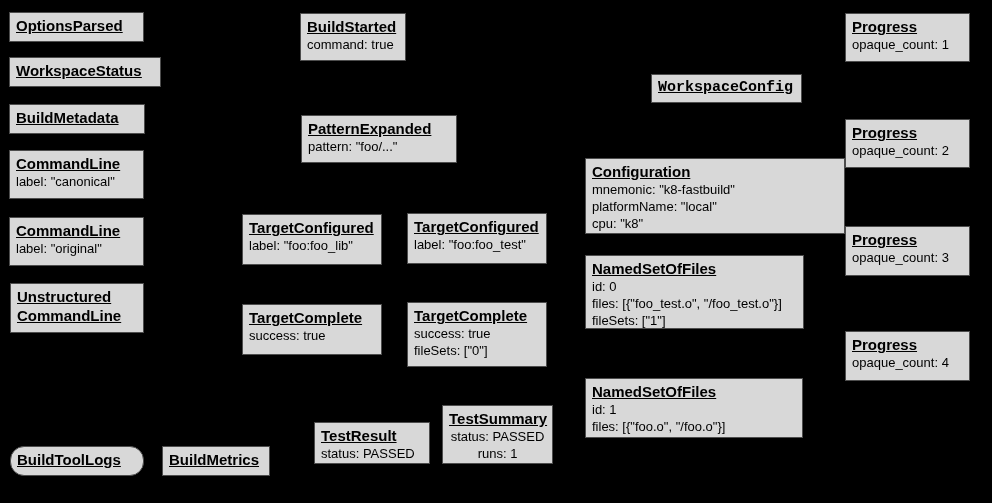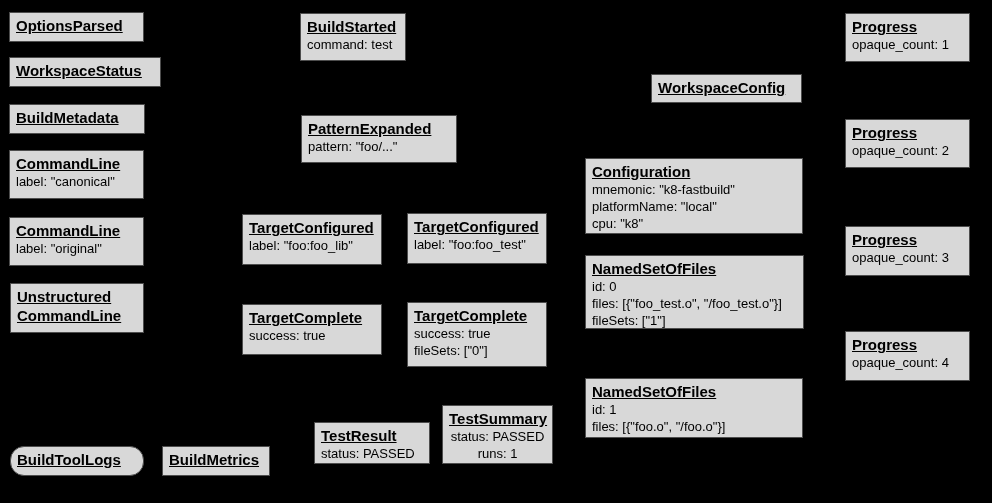--- a/index.html
+++ b/index.html
@@ -72,21 +72,21 @@
   <div class="node" style="left:10px; top:446px; width:134px; height:30px;border-radius:14px;">
     <div class="node-title">BuildToolLogs</div>
   </div>
 
   <div class="node" style="left:162px; top:446px; width:108px; height:30px;">
     <div class="node-title">BuildMetrics</div>
   </div>
 
   <div class="node" style="left:300px; top:13px; width:106px; height:48px;">
     <div class="node-title">BuildStarted</div>
-    <div class="node-body">command: test</div>
+    <div class="node-body">command: true</div>
   </div>
 
   <div class="node" style="left:301px; top:115px; width:156px; height:48px;">
     <div class="node-title">PatternExpanded</div>
     <div class="node-body">pattern: "foo/..."</div>
   </div>
 
   <div class="node" style="left:242px; top:214px; width:140px; height:51px;">
     <div class="node-title">TargetConfigured</div>
     <div class="node-body">label: "foo:foo_lib"</div>
@@ -112,25 +112,25 @@
     <div class="node-title">TestResult</div>
     <div class="node-body">status: PASSED</div>
   </div>
 
   <div class="node" style="left:442px; top:405px; width:111px; height:59px;text-align:center;">
     <div class="node-title">TestSummary</div>
     <div class="node-body">status: PASSED
 runs: 1</div>
   </div>
 
-  <div class="node" style="left:651px; top:74px; width:151px; height:29px;">
+  <div class="node" style="left:651px; top:74px; width:151px; height:29px;font-family:Liberation Mono, monospace;">
     <div class="node-title">WorkspaceConfig</div>
   </div>
 
-  <div class="node" style="left:585px; top:158px; width:218px; height:76px;">
+  <div class="node" style="left:585px; top:158px; width:260px; height:76px;">
     <div class="node-title">Configuration</div>
     <div class="node-body">mnemonic: "k8-fastbuild"
 platformName: "local"
 cpu: "k8"</div>
   </div>
 
   <div class="node" style="left:585px; top:255px; width:219px; height:74px;">
     <div class="node-title">NamedSetOfFiles</div>
     <div class="node-body">id: 0
 files: [{"foo_test.o", "/foo_test.o"}]

